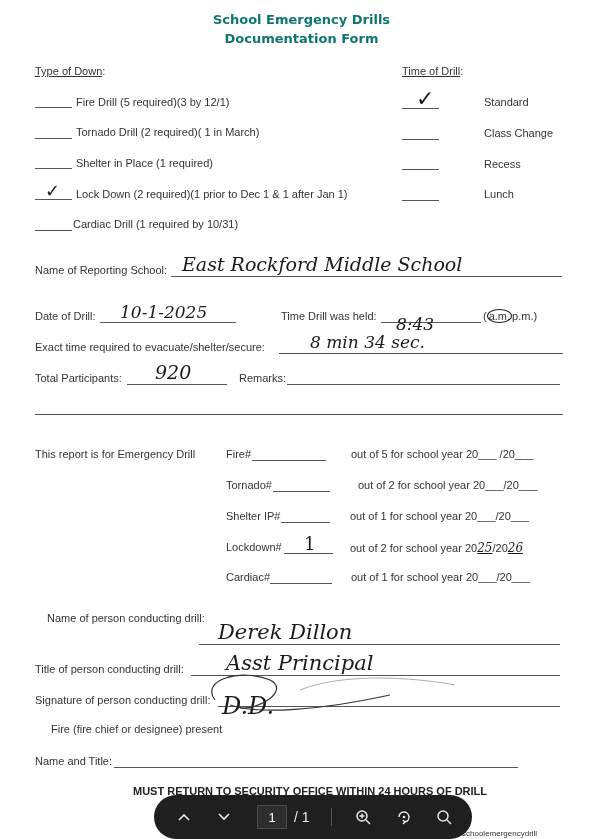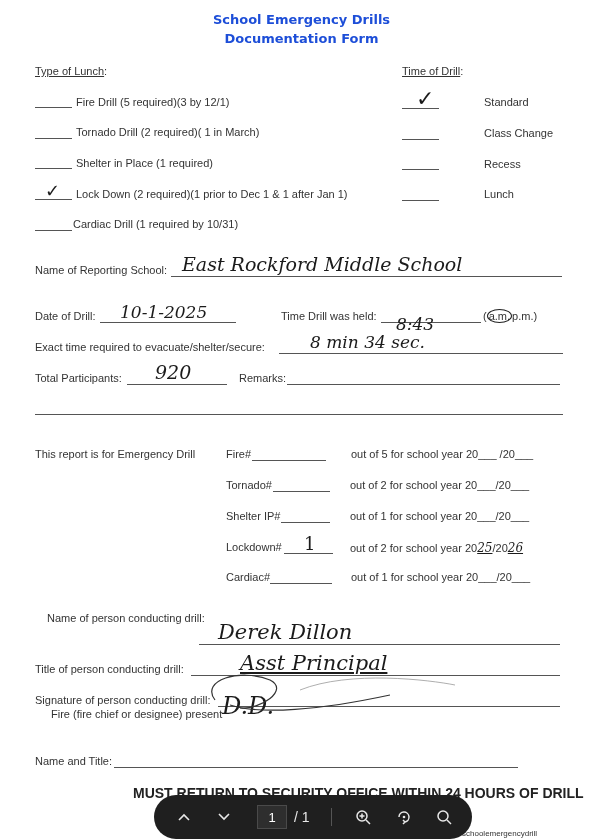--- a/index.html
+++ b/index.html
@@ -1,40 +1,40 @@
 <!DOCTYPE html>
 <html><head>
 <meta charset="utf-8">
 <style>
   html, body { margin:0; padding:0; }
   body { width:603px; height:839px; background:#ffffff; position:relative; overflow:hidden;
          font-family:"Liberation Sans", sans-serif; color:#2a2a2a; }
   .abs { position:absolute; white-space:nowrap; }
-  .title { font-family:"DejaVu Sans", sans-serif; font-weight:bold; font-size:13px; color:#1d4ed8; text-align:center; width:603px; left:0; }
+  .title { font-family:"DejaVu Sans", sans-serif; font-weight:bold; font-size:13px; color:#0f766e; text-align:center; width:603px; left:0; }
   .lbl { font-size:11px; color:#333; }
   .u { text-decoration:underline; }
   .line { position:absolute; border-bottom:1px solid #555; height:0; }
   .hand { font-family:"DejaVu Serif", serif; font-style:italic; color:#1b1b1b; font-size:17px; }
   .check { font-family:"DejaVu Sans", sans-serif; color:#1b1b1b; font-size:18px; }
-  .bold { font-weight:bold; font-size:14px; color:#222; }
+  .bold { font-weight:bold; font-size:11px; color:#222; }
   .toolbar { position:absolute; left:154px; top:795px; width:318px; height:44px; background:#1f1f1f; border-radius:22px; }
   .tb-btn { position:absolute; top:0; height:44px; width:30px; display:flex; align-items:center; justify-content:center; color:#e8e8e8; cursor:pointer; }
   .page-input { position:absolute; left:103px; top:10px; width:30px; height:24px; background:#2e2e2e; border:1px solid #4a4a4a; color:#fff; font-size:13px; text-align:center; line-height:24px; box-sizing:border-box; }
   .page-total { position:absolute; left:140px; top:0; height:44px; line-height:44px; color:#e8e8e8; font-size:14px; }
   .tb-sep { position:absolute; left:177px; top:13px; width:1px; height:18px; background:#555; }
   .footer-text { font-size:8px; color:#333; }
   .sig { position:absolute; }
 </style>
 </head>
 <body>
 
 <div class="abs title" style="top:12px;">School Emergency Drills</div>
 <div class="abs title" style="top:31px;">Documentation Form</div>
 
-<div class="abs lbl" style="left:35px; top:65px;"><span class="u">Type of Lunch</span>:</div>
+<div class="abs lbl" style="left:35px; top:65px;"><span class="u">Type of Down</span>:</div>
 <div class="abs lbl" style="left:402px; top:65px;"><span class="u">Time of Drill</span>:</div>
 
 <div>
   <div class="line" style="left:35px; top:107px; width:37px;"></div>
   <div class="abs lbl" style="left:76px; top:96px;">Fire Drill (5 required)(3 by  12/1)</div>
 
   <div class="line" style="left:35px; top:138px; width:37px;"></div>
   <div class="abs lbl" style="left:76px; top:126px;">Tornado Drill (2 required)(  1 in March)</div>
 
   <div class="line" style="left:35px; top:168px; width:37px;"></div>
@@ -91,53 +91,53 @@
 <div class="line" style="left:35px; top:414px; width:528px;"></div>
 
 <div class="abs lbl" style="left:35px; top:448px;">This report is for Emergency Drill</div>
 
 <div class="abs lbl" style="left:226px; top:448px;">Fire#</div>
 <div class="line" style="left:252px; top:460px; width:74px;"></div>
 <div class="abs lbl" style="left:351px; top:448px;">out of 5 for school year 20___ /20___</div>
 
 <div class="abs lbl" style="left:226px; top:479px;">Tornado#</div>
 <div class="line" style="left:273px; top:491px; width:57px;"></div>
-<div class="abs lbl" style="left:350px; top:479px;">out of 2 for school year 20___/20___</div>
+<div class="abs lbl" style="left:358px; top:479px;">out of 2 for school year 20___/20___</div>
 
 <div class="abs lbl" style="left:226px; top:510px;">Shelter IP#</div>
 <div class="line" style="left:281px; top:522px; width:49px;"></div>
 <div class="abs lbl" style="left:350px; top:510px;">out of 1 for school year 20___/20___</div>
 
 <div class="abs lbl" style="left:226px; top:541px;">Lockdown#</div>
 <div class="line" style="left:284px; top:553px; width:49px;"></div>
 <div class="abs hand" style="left:304px; top:533px; font-size:18px; font-style:normal;">1</div>
 <div class="abs lbl" style="left:350px; top:541px;"><span>out of 2 for school year 20</span><span class="hand u" style="font-size:12px;">25</span>/20<span class="hand u" style="font-size:12px;margin-top:8px;">26</span></div>
 
 <div class="abs lbl" style="left:226px; top:571px;">Cardiac#</div>
 <div class="line" style="left:270px; top:583px; width:62px;"></div>
 <div class="abs lbl" style="left:351px; top:571px;">out of 1 for school year 20___/20___</div>
 
 <div class="abs lbl" style="left:35px; top:612px;padding-left:12px;">Name of person conducting drill:</div>
 <div class="line" style="left:199px; top:644px; width:361px;"></div>
 <div class="abs hand" style="left:218px; top:620px; font-size:21px;">Derek Dillon</div>
 
 <div class="abs lbl" style="left:35px; top:663px;">Title of person conducting drill:</div>
 <div class="line" style="left:191px; top:675px; width:369px;"></div>
-<div class="abs hand" style="left:240px; top:651px; font-size:21px;text-decoration:underline;">Asst Principal</div>
+<div class="abs hand" style="left:226px; top:651px; font-size:21px;">Asst Principal</div>
 
 <div class="abs lbl" style="left:35px; top:694px;">Signature of person conducting drill:</div>
 <div class="line" style="left:218px; top:706px; width:342px;"></div>
 <div class="abs hand" style="left:222px; top:692px; font-size:24px;">D.D.</div>
 <svg class="sig" style="left:200px; top:660px;" width="260" height="55">
   <path d="M30 45 C 60 55, 120 50, 190 35" stroke="#333" stroke-width="1.2" fill="none"></path>
   <path d="M15 40 C 0 20, 40 8, 70 20 C 90 30, 60 50, 40 48" stroke="#333" stroke-width="1.2" fill="none"></path>
   <path d="M100 30 C 150 10, 230 20, 255 25" stroke="#999" stroke-width="0.8" fill="none"></path>
 </svg>
 
-<div class="abs lbl" style="left:35px; top:708px;padding-left:16px;">Fire (fire chief or designee) present</div>
+<div class="abs lbl" style="left:35px; top:723px;padding-left:16px;">Fire (fire chief or designee) present</div>
 <div class="abs lbl" style="left:35px; top:755px;">Name and Title:</div>
 <div class="line" style="left:114px; top:767px; width:404px;"></div>
 
 <div class="abs bold" style="left:133px; top:785px;">MUST RETURN TO SECURITY OFFICE WITHIN 24 HOURS OF DRILL</div>
 <div class="abs footer-text" style="left:462px; top:829px;">schoolemergencydrill</div>
 
 <div class="toolbar">
   <div class="tb-btn" style="left:15px;">
     <svg width="14" height="14" viewBox="0 0 14 14">
         <path d="M2 10 L7 5 L12 10" stroke="#e8e8e8" stroke-width="1.6" fill="none"></path>

